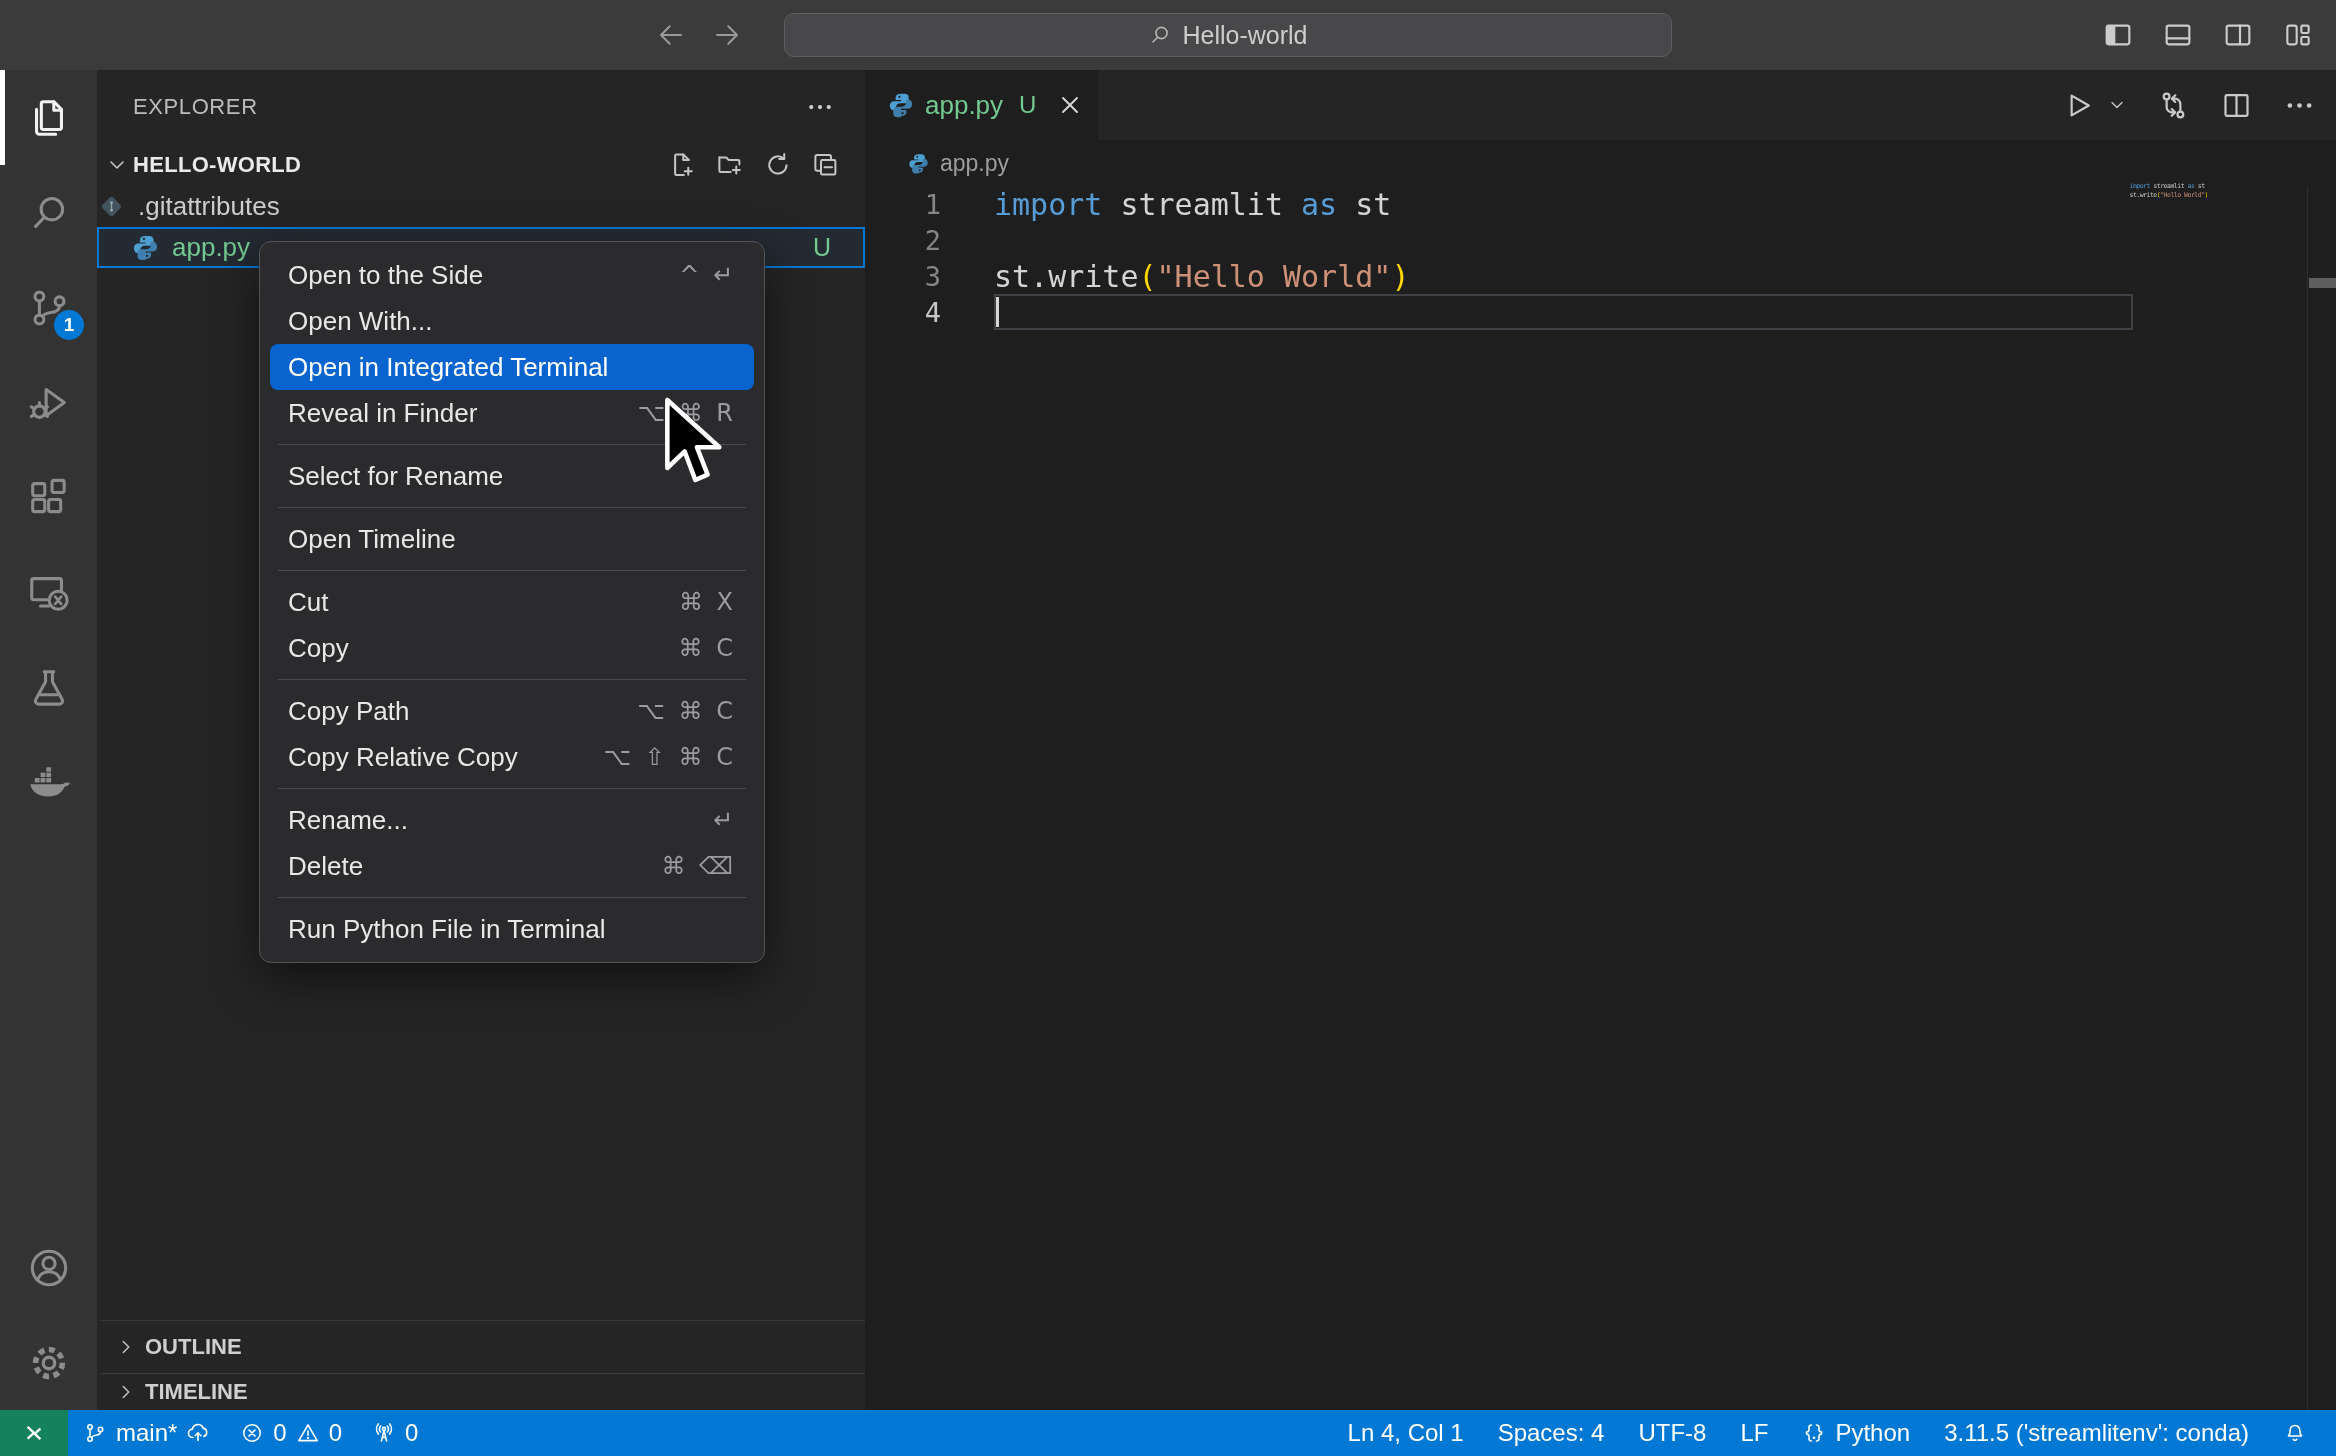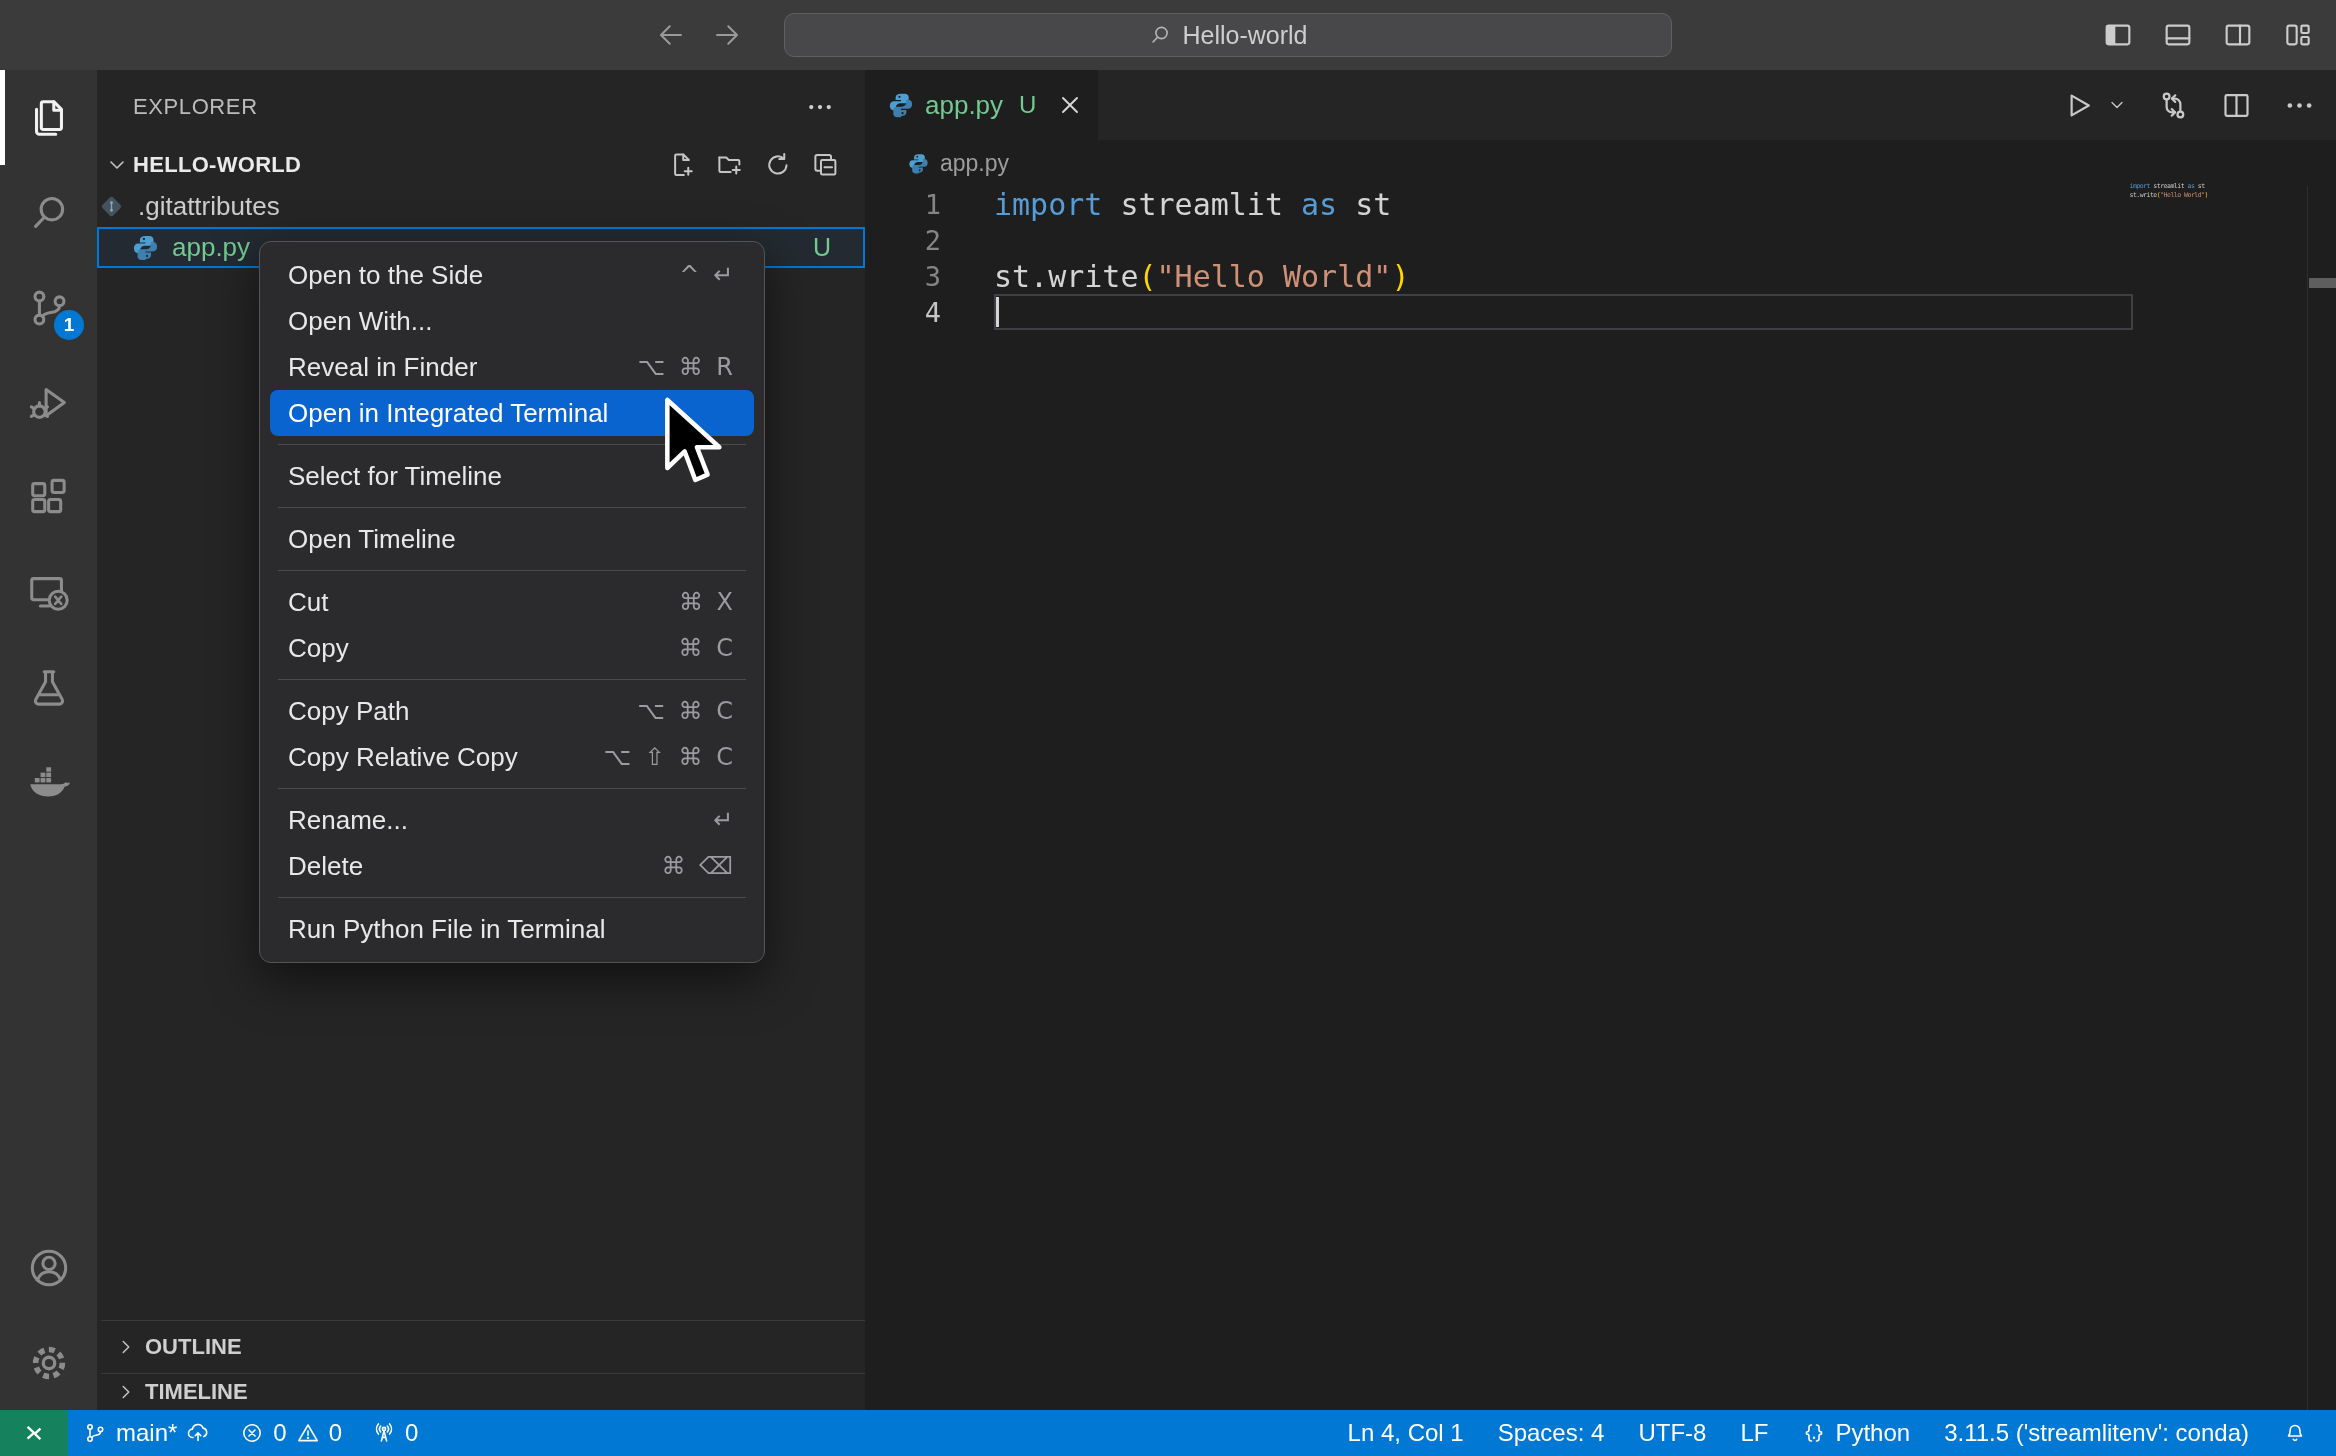--- a/index.html
+++ b/index.html
@@ -534,30 +534,30 @@
   </div>
 
   <div class="ctxmenu">
       <div class="mi">
         <span>Open to the Side</span>
         <span class="sc">^ ↵</span>
       </div>
       <div class="mi">
         <span>Open With...</span>
       </div>
+      <div class="mi hl">
+        <span>Open in Integrated Terminal</span>
+      </div>
       <div class="mi">
         <span>Reveal in Finder</span>
         <span class="sc">⌥ ⌘ R</span>
       </div>
-      <div class="mi hl">
-        <span>Open in Integrated Terminal</span>
-      </div>
       <div class="msep"></div>
       <div class="mi">
-        <span>Select for Timeline</span>
+        <span>Select for Rename</span>
       </div>
       <div class="msep"></div>
       <div class="mi">
         <span>Open Timeline</span>
       </div>
       <div class="msep"></div>
       <div class="mi">
         <span>Cut</span>
         <span class="sc">⌘ X</span>
       </div>

